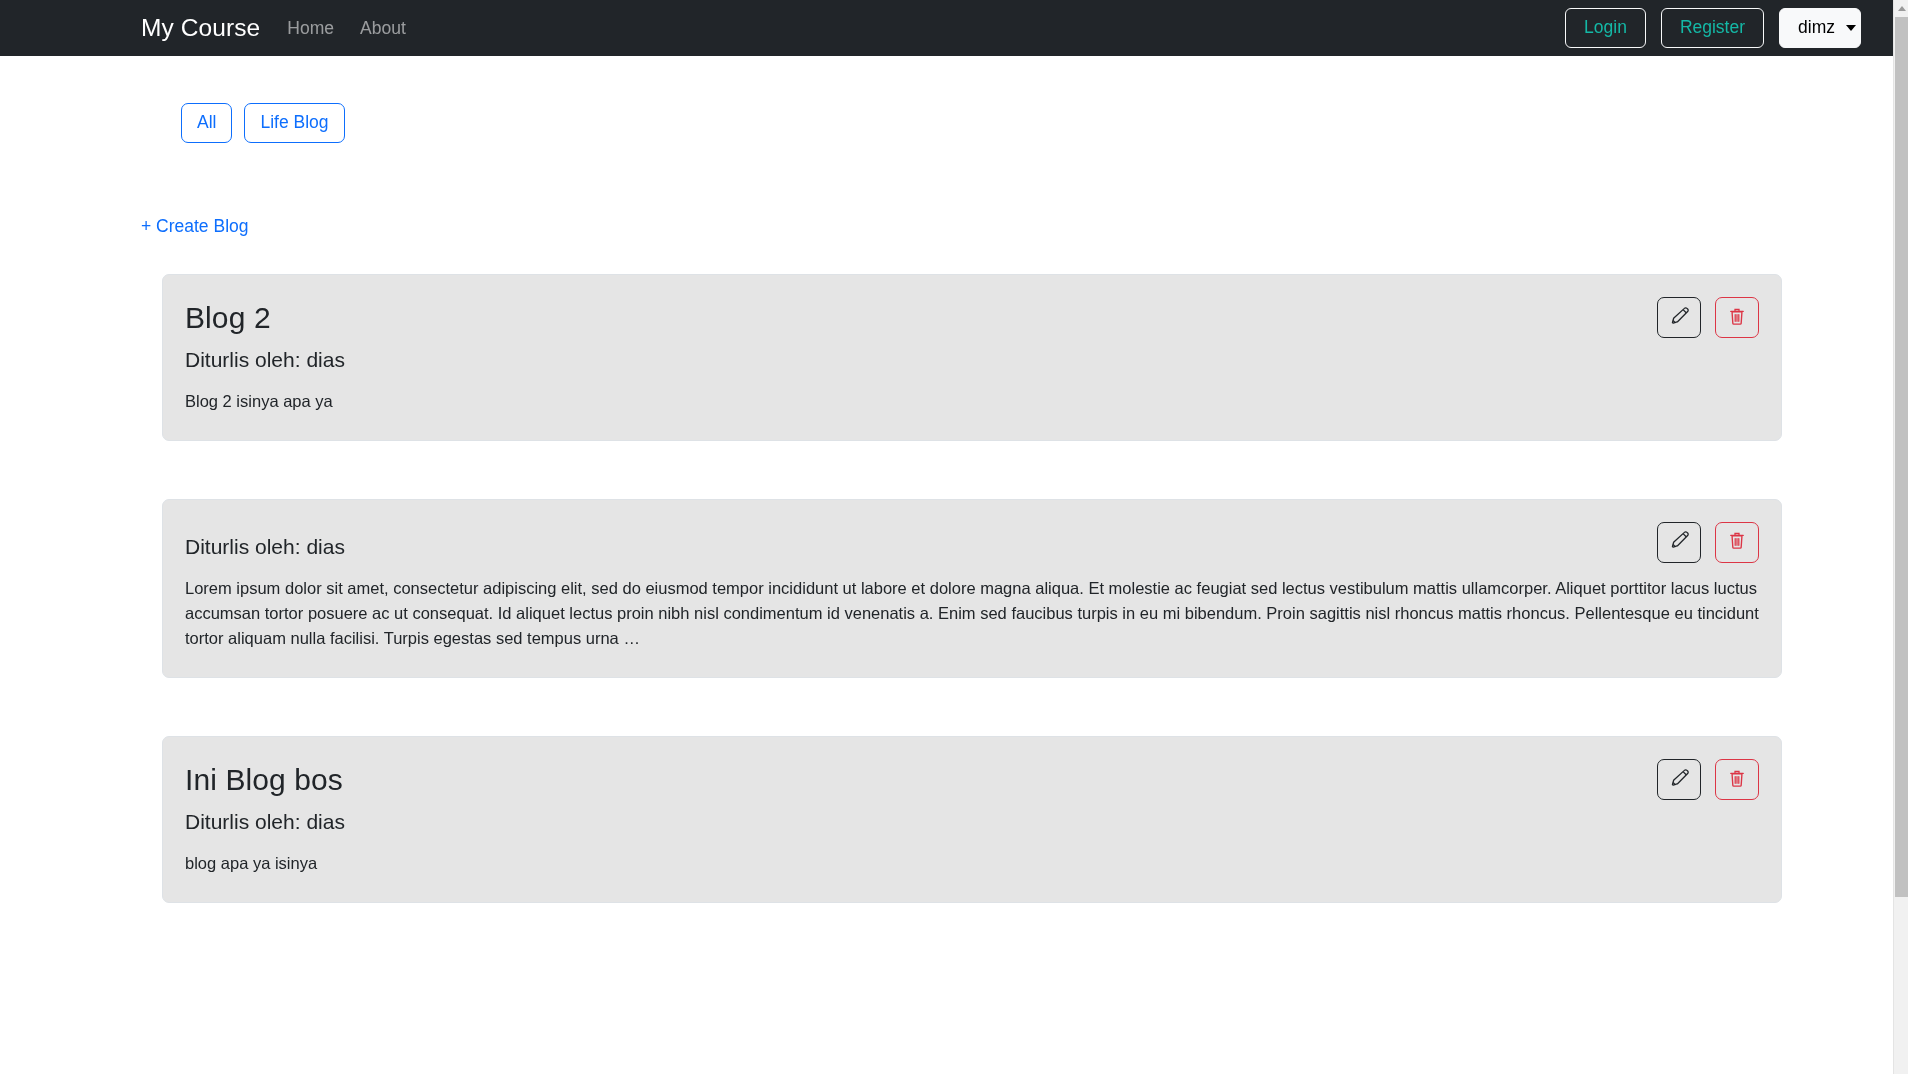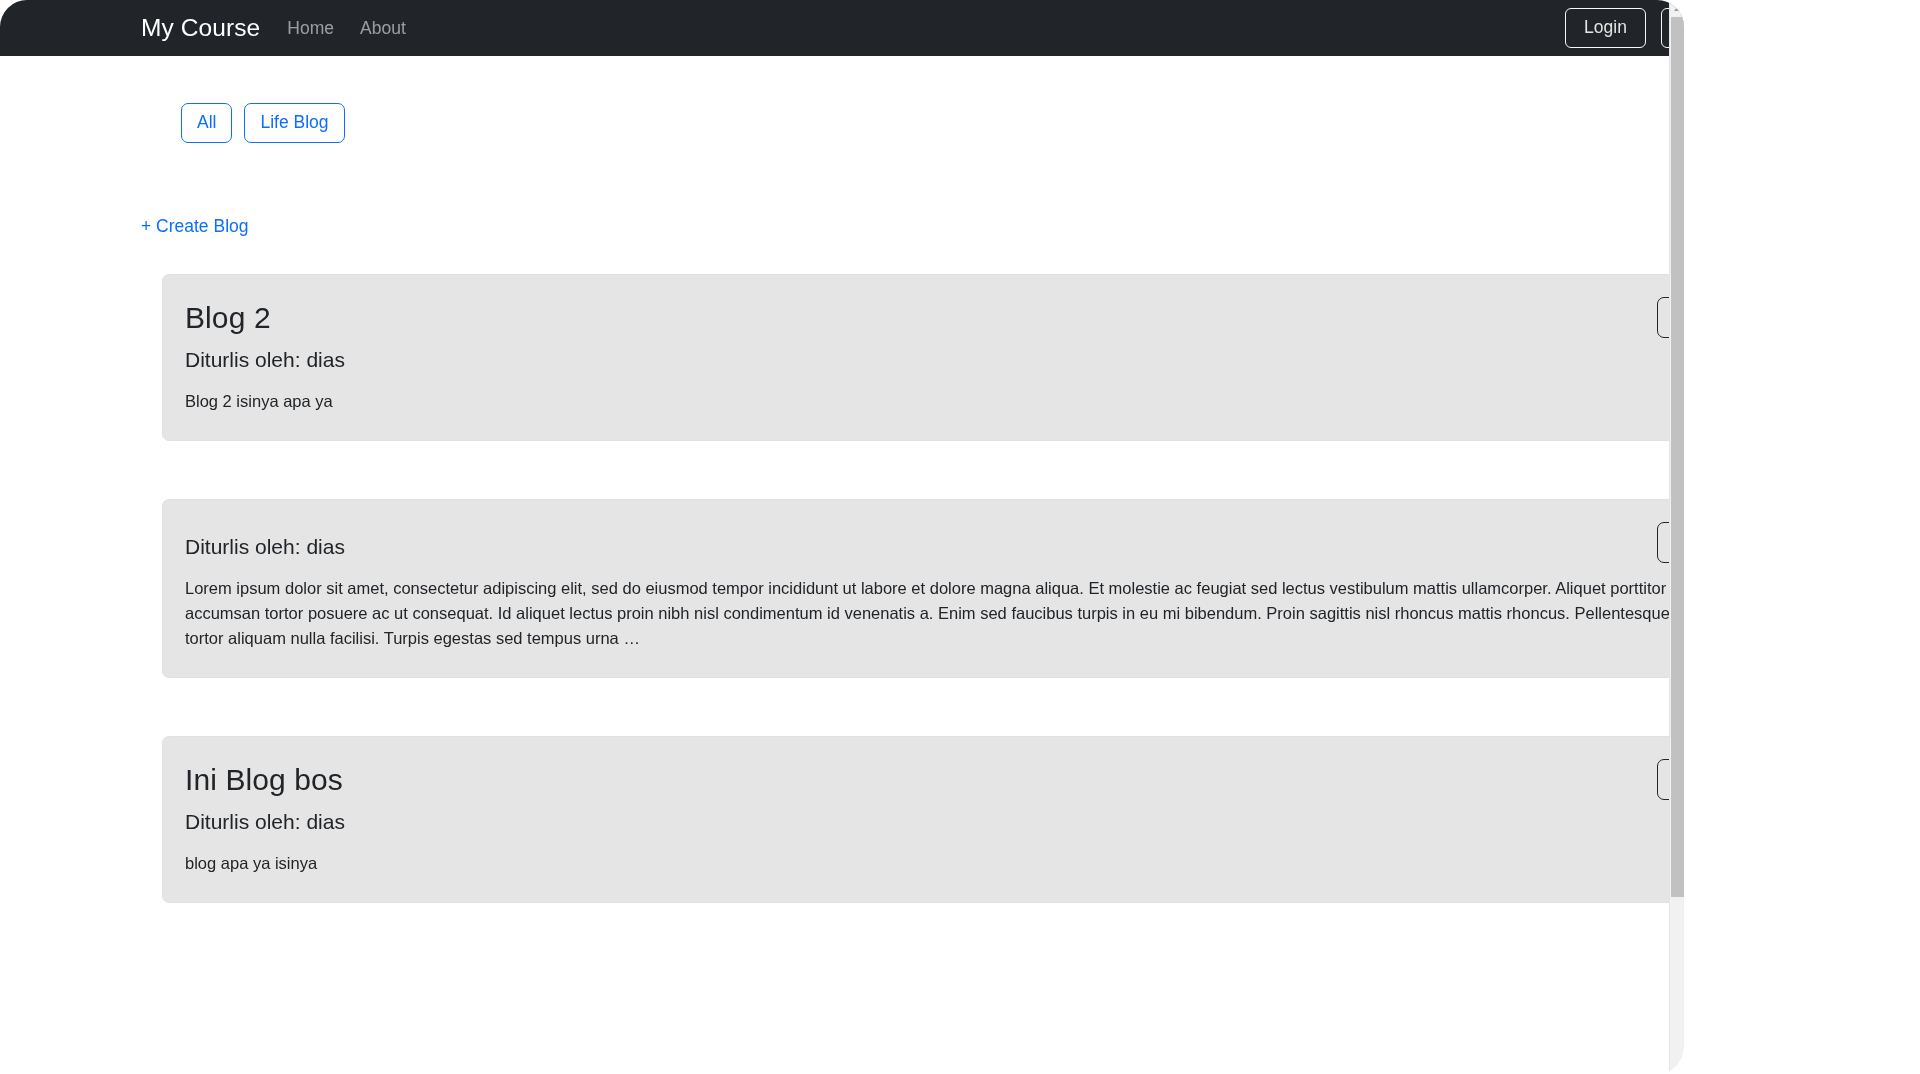--- a/index.html
+++ b/index.html
@@ -8,25 +8,24 @@
     padding: 0;
     width: 1920px;
     height: 1074px;
     overflow: hidden;
     background: #ffffff;
     font-family: "Liberation Sans", sans-serif;
   }
 
   .viewport {
     position: relative;
-    width: 1684px;
+    width: 1908px;
     height: 1074px;
     background: #ffffff;
     overflow: hidden;
-    border-radius: 27px;
   }
 
   
   .navbar {
     position: absolute;
     top: 0; left: 0;
     width: 1905px;
     height: 56px;
     background: #212529;
     display: flex;
@@ -54,21 +53,21 @@
   }
   .nav-right {
     margin-left: auto;
     display: flex;
     align-items: center;
     gap: 15px;
     padding-right: 24px;
   }
   .btn-outline-light {
     border: 1px solid #f8f9fa;
-    color: #e5e5e5;
+    color: #14b8a6;
     background: transparent;
     border-radius: 6px;
     font-size: 17.5px;
     font-family: "Liberation Sans", sans-serif;
     padding: 8px 18px 9px 18px;
     line-height: 1.2;
     white-space: nowrap;
     cursor: pointer;
   }
   .btn-light-dropdown {

